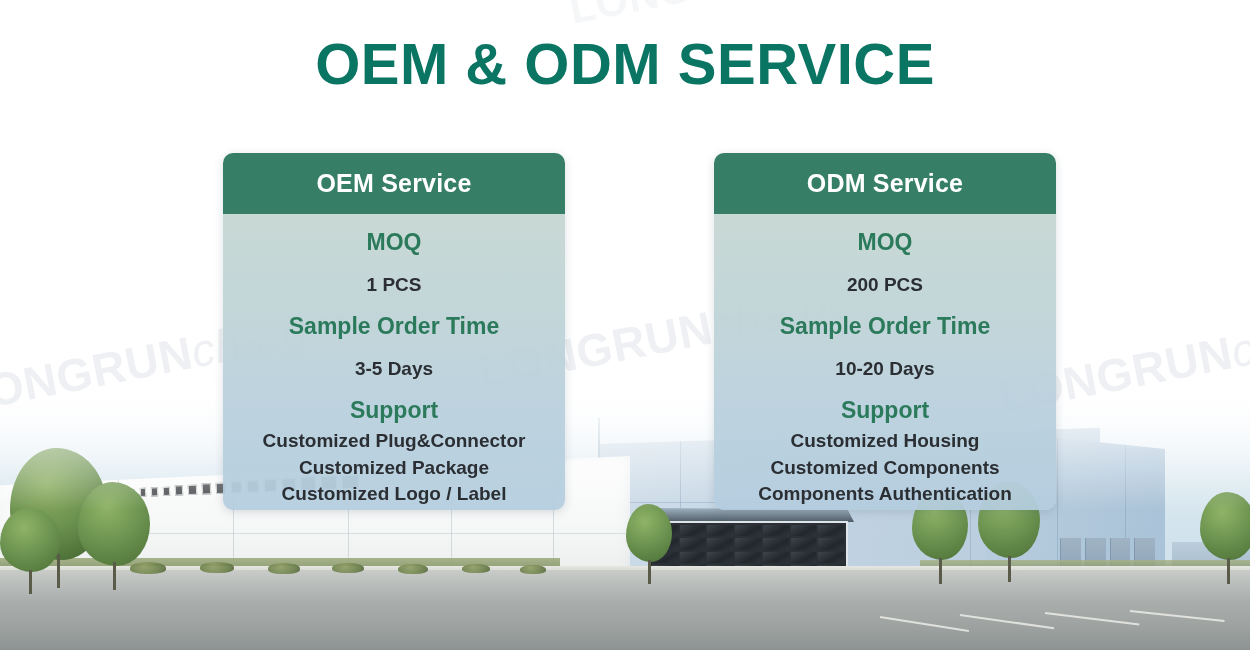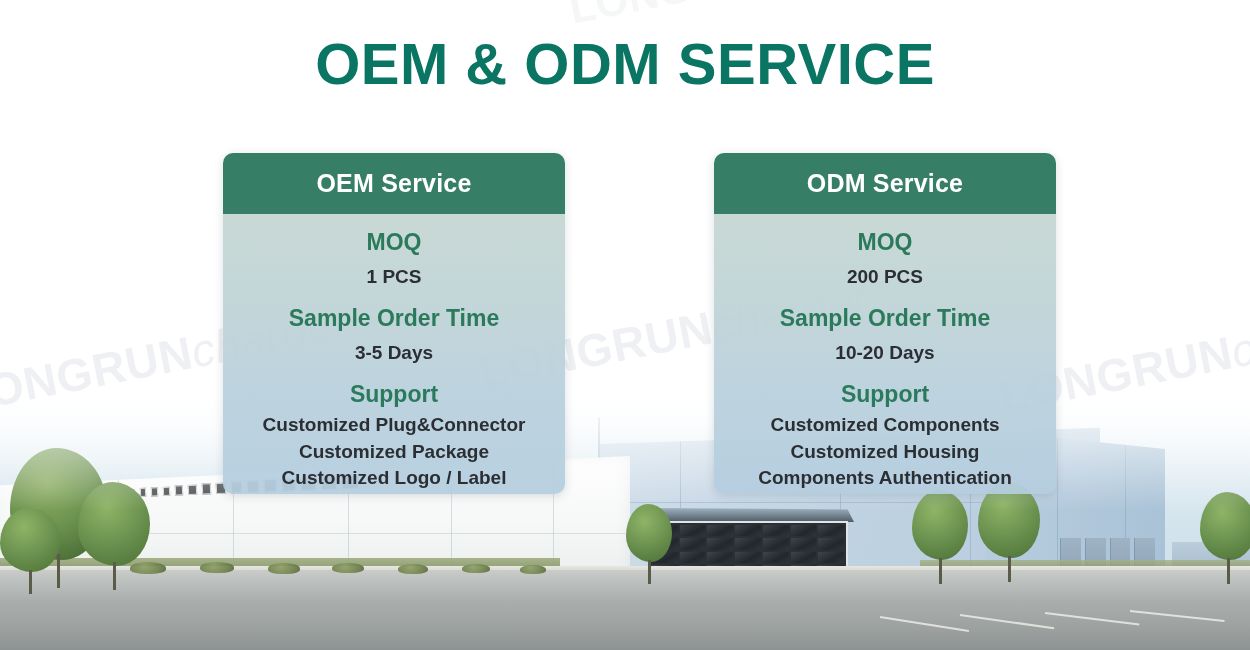--- a/index.html
+++ b/index.html
@@ -331,21 +331,21 @@
     color: #2c7a5c;
     font-weight: 700;
     font-size: 23px;
     line-height: 1.28;
   }
   .g-value {
     color: #2b2f33;
     font-weight: 700;
     font-size: 19px;
     line-height: 1.28;
-    margin-top: 8px;
+    margin-top: 16px;
   }
   .g-list {
     margin-top: 3px;
     list-style: none;
   }
   .g-list li {
     color: #2b2f33;
     font-weight: 700;
     font-size: 19px;
     line-height: 1.40;
@@ -548,22 +548,22 @@
       </div>
 
       <div class="group">
         <div class="g-label">Sample Order Time</div>
         <div class="g-value">10-20 Days</div>
       </div>
 
       <div class="group">
         <div class="g-label">Support</div>
         <ul class="g-list">
+          <li>Customized Housing</li>
           <li>Customized Components</li>
-          <li>Customized Housing</li>
           <li>Components Authentication</li>
         </ul>
       </div>
 
     </div>
   </section>
 
 </div>
 
 </body></html>

